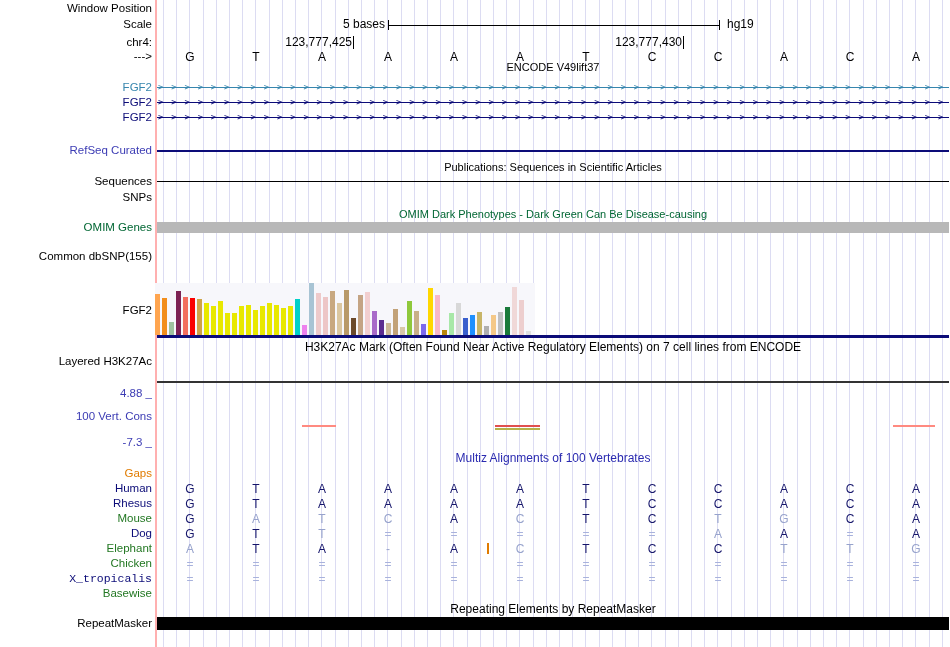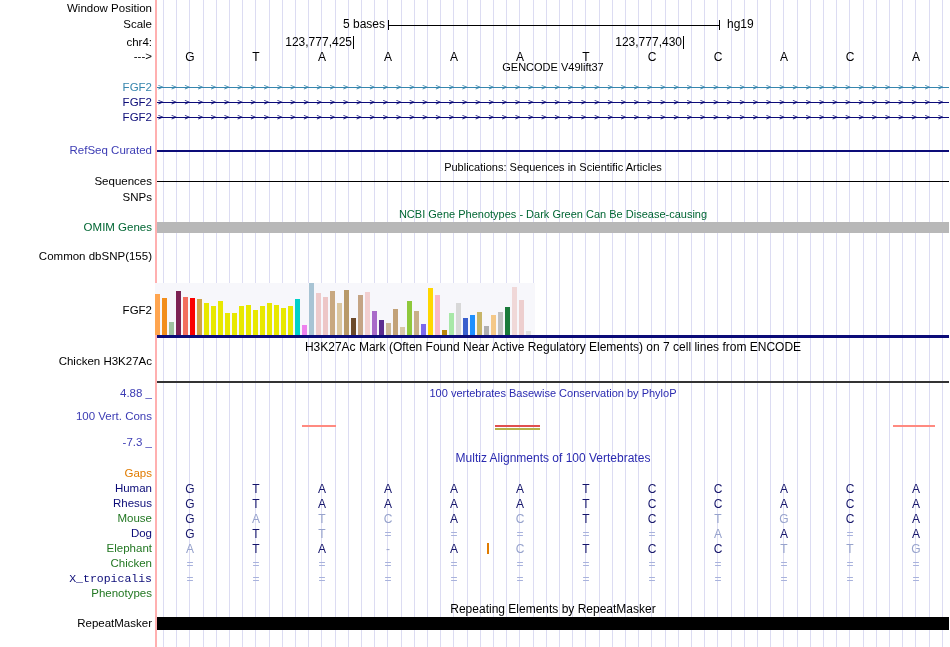--- a/index.html
+++ b/index.html
@@ -117,21 +117,21 @@
       <div class="seqbase" style="left: 421px; top: 50px;">A</div>
       <div class="seqbase" style="left: 487px; top: 50px;">A</div>
       <div class="seqbase" style="left: 553px; top: 50px;">T</div>
       <div class="seqbase" style="left: 619px; top: 50px;">C</div>
       <div class="seqbase" style="left: 685px; top: 50px;">C</div>
       <div class="seqbase" style="left: 751px; top: 50px;">A</div>
       <div class="seqbase" style="left: 817px; top: 50px;">C</div>
       <div class="seqbase" style="left: 883px; top: 50px;">A</div>
     </div>
 
-  <div class="ct" style="top:61px">GENCODE V49lift37</div>
+  <div class="ct" style="top:61px">ENCODE V49lift37</div>
   <div id="gencode-rows">
       <div class="ll" style="top: 81px; color: rgb(55, 134, 174);">FGF2</div>
       <div class="generow" style="top: 81px;">
         <div class="gline" style="background: rgb(55, 134, 174);"></div>
         <div class="arrows" style="color: rgb(55, 134, 174);">&gt;&gt;&gt;&gt;&gt;&gt;&gt;&gt;&gt;&gt;&gt;&gt;&gt;&gt;&gt;&gt;&gt;&gt;&gt;&gt;&gt;&gt;&gt;&gt;&gt;&gt;&gt;&gt;&gt;&gt;&gt;&gt;&gt;&gt;&gt;&gt;&gt;&gt;&gt;&gt;&gt;&gt;&gt;&gt;&gt;&gt;&gt;&gt;&gt;&gt;&gt;&gt;&gt;&gt;&gt;&gt;&gt;&gt;&gt;&gt;</div>
       </div>
       <div class="ll" style="top: 96px; color: rgb(12, 12, 120);">FGF2</div>
       <div class="generow" style="top: 96px;">
         <div class="gline" style="background: rgb(12, 12, 120);"></div>
         <div class="arrows" style="color: rgb(12, 12, 120);">&gt;&gt;&gt;&gt;&gt;&gt;&gt;&gt;&gt;&gt;&gt;&gt;&gt;&gt;&gt;&gt;&gt;&gt;&gt;&gt;&gt;&gt;&gt;&gt;&gt;&gt;&gt;&gt;&gt;&gt;&gt;&gt;&gt;&gt;&gt;&gt;&gt;&gt;&gt;&gt;&gt;&gt;&gt;&gt;&gt;&gt;&gt;&gt;&gt;&gt;&gt;&gt;&gt;&gt;&gt;&gt;&gt;&gt;&gt;&gt;</div>
@@ -144,21 +144,21 @@
     </div>
 
   <div class="ll" style="top:144px;color:#3c3cb4">RefSeq Curated</div>
   <div class="hline" style="left:157px;width:792px;top:150px;height:1.5px;background:#0c0c78"></div>
 
   <div class="ct" style="top:161px">Publications: Sequences in Scientific Articles</div>
   <div class="ll" style="top:175px">Sequences</div>
   <div class="hline" style="left:157px;width:792px;top:181px;height:1px;background:#000"></div>
   <div class="ll" style="top:191px">SNPs</div>
 
-  <div class="ct" style="top:208px;color:#006633">NCBI Gene Phenotypes - Dark Green Can Be Disease-causing</div>
+  <div class="ct" style="top:208px;color:#006633">OMIM Dark Phenotypes - Dark Green Can Be Disease-causing</div>
   <div class="ll" style="top:221px;color:#006633">OMIM Genes</div>
   <div class="hline" style="left:157px;width:792px;top:222px;height:11px;background:#b8b8b8"></div>
 
   <div class="ll" style="top:250px">Common dbSNP(155)</div>
 
   <div class="ll" style="top:304px">FGF2</div>
   <div class="hline" style="left:155px;top:283px;width:380px;height:52px;background:#f7f7fb"></div>
   <div id="gtex-bars">
       <div class="bar" style="left: 155px; top: 294px; height: 41px; background: rgb(255, 165, 79);"></div>
       <div class="bar" style="left: 162px; top: 298px; height: 37px; background: rgb(242, 142, 28);"></div>
@@ -211,25 +211,24 @@
       <div class="bar" style="left: 491px; top: 315px; height: 20px; background: rgb(244, 200, 136);"></div>
       <div class="bar" style="left: 498px; top: 312px; height: 23px; background: rgb(192, 192, 192);"></div>
       <div class="bar" style="left: 505px; top: 307px; height: 28px; background: rgb(26, 122, 58);"></div>
       <div class="bar" style="left: 512px; top: 287px; height: 48px; background: rgb(240, 216, 216);"></div>
       <div class="bar" style="left: 519px; top: 300px; height: 35px; background: rgb(237, 206, 206);"></div>
       <div class="bar" style="left: 526px; top: 331px; height: 4px; background: rgb(224, 224, 224);"></div>
     </div>
   <div class="hline" style="left:157px;width:792px;top:335px;height:3px;background:#0c0c78"></div>
 
   <div class="ct ct12" style="top:341px">H3K27Ac Mark (Often Found Near Active Regulatory Elements) on 7 cell lines from ENCODE</div>
-  <div class="ll" style="top:355px">Chicken H3K27Ac</div>
+  <div class="ll" style="top:355px">Layered H3K27Ac</div>
   <div class="hline" style="left:157px;width:792px;top:381px;height:1.5px;background:#333"></div>
 
   <div class="ll" style="top:387px;color:#3c3cb4">4.88 _</div>
-  <div class="ct" style="top:387px;color:#2a2ab0">100 vertebrates Basewise Conservation by PhyloP</div>
   <div class="ll" style="top:410px;color:#3c3cb4">100 Vert. Cons</div>
   <div class="ll" style="top:436px;color:#3c3cb4">-7.3 _</div>
   <div id="phylop-marks">
       <div class="mark" style="left: 302px; top: 425px; width: 34px; background: rgb(255, 138, 128);"></div>
       <div class="mark" style="left: 495px; top: 425px; width: 45px; background: rgb(224, 80, 80);"></div>
       <div class="mark" style="left: 495px; top: 427.5px; width: 45px; background: rgb(181, 178, 74);"></div>
       <div class="mark" style="left: 893px; top: 425px; width: 42px; background: rgb(255, 138, 128);"></div>
     </div>
 
   <div class="ct ct12" style="top:452px;color:#2a2ab0">Multiz Alignments of 100 Vertebrates</div>
@@ -319,20 +318,20 @@
       <div class="cell" style="left: 289px; top: 572px; color: rgb(168, 178, 220);">=</div>
       <div class="cell" style="left: 355px; top: 572px; color: rgb(168, 178, 220);">=</div>
       <div class="cell" style="left: 421px; top: 572px; color: rgb(168, 178, 220);">=</div>
       <div class="cell" style="left: 487px; top: 572px; color: rgb(168, 178, 220);">=</div>
       <div class="cell" style="left: 553px; top: 572px; color: rgb(168, 178, 220);">=</div>
       <div class="cell" style="left: 619px; top: 572px; color: rgb(168, 178, 220);">=</div>
       <div class="cell" style="left: 685px; top: 572px; color: rgb(168, 178, 220);">=</div>
       <div class="cell" style="left: 751px; top: 572px; color: rgb(168, 178, 220);">=</div>
       <div class="cell" style="left: 817px; top: 572px; color: rgb(168, 178, 220);">=</div>
       <div class="cell" style="left: 883px; top: 572px; color: rgb(168, 178, 220);">=</div>
-      <div class="ll" style="top: 587px; color: rgb(34, 119, 34);">Phenotypes</div>
+      <div class="ll" style="top: 587px; color: rgb(34, 119, 34);">Basewise</div>
       <div class="hline" style="left: 487px; top: 543px; width: 2px; height: 11px; background: rgb(224, 123, 0);"></div>
     </div>
 
   <div class="ct ct12" style="top:603px">Repeating Elements by RepeatMasker</div>
   <div class="ll" style="top:617px">RepeatMasker</div>
   <div class="hline" style="left:157px;width:792px;top:617px;height:13px;background:#000"></div>
 </div>
 
 </body></html>

